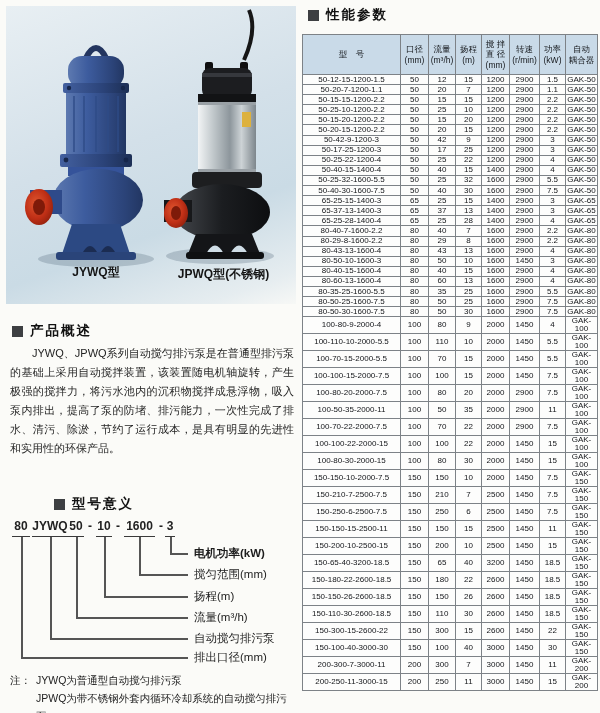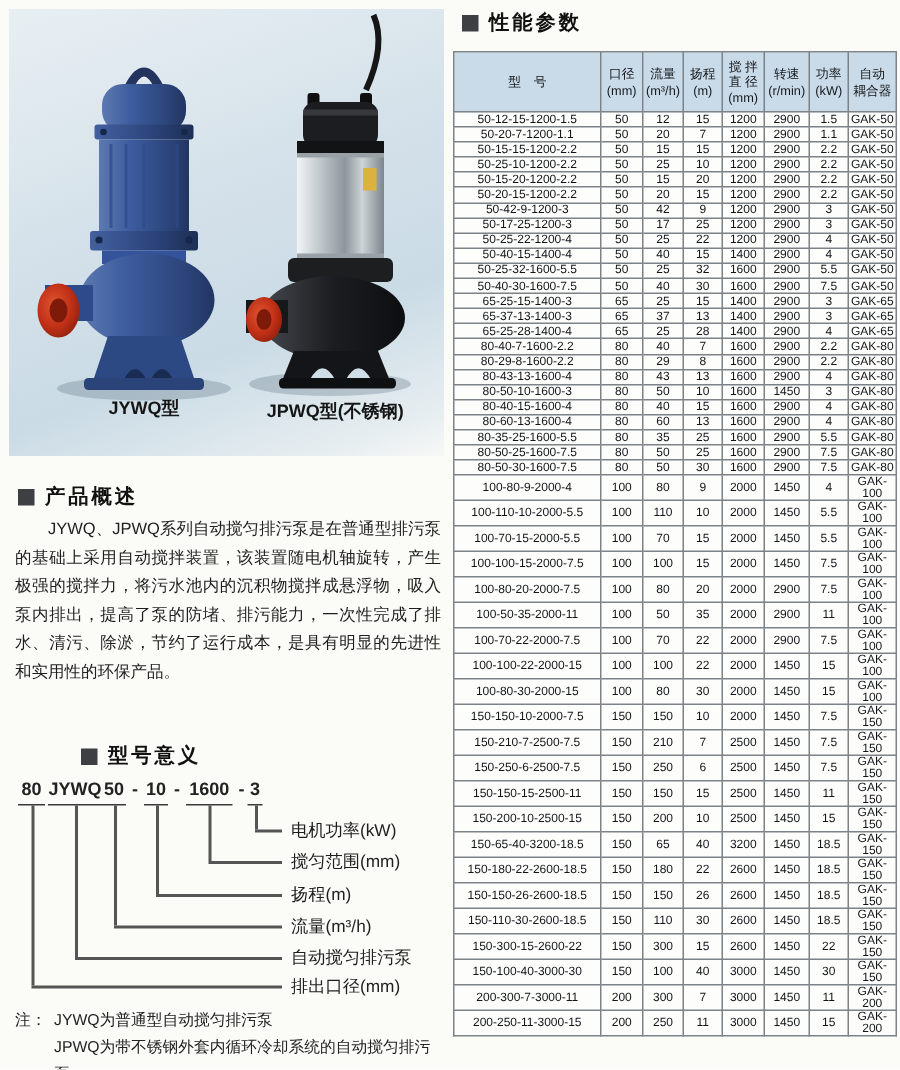--- a/index.html
+++ b/index.html
@@ -164,21 +164,21 @@
       <span class="part u" style="left: 22px; width: 36px;">JYWQ</span>
       <span class="part u" style="left: 58px; width: 16px;">50</span>
       <span class="part" style="left: 76px; width: 8px;">-</span>
       <span class="part u" style="left: 86px; width: 16px;">10</span>
       <span class="part" style="left: 104px; width: 8px;">-</span>
       <span class="part u" style="left: 114px; width: 31px;">1600</span>
       <span class="part" style="left: 147px; width: 8px;">-</span>
       <span class="part u" style="left: 155px; width: 10px;">3</span>
       <div class="vline" style="left: 160px; top: 22px; height: 16px;"></div>
       <div class="hline" style="left: 160px; top: 38px; width: 18px;"></div>
-      <div class="leg" style="top: 31px;">电机功率(kW)</div>
+      <div class="leg" style="top: 31px; font-weight: bold;">电机功率(kW)</div>
       <div class="vline" style="left: 129px; top: 22px; height: 37px;"></div>
       <div class="hline" style="left: 129px; top: 59px; width: 49px;"></div>
       <div class="leg" style="top: 52px;">搅匀范围(mm)</div>
       <div class="vline" style="left: 94px; top: 22px; height: 59px;"></div>
       <div class="hline" style="left: 94px; top: 81px; width: 84px;"></div>
       <div class="leg" style="top: 74px;">扬程(m)</div>
       <div class="vline" style="left: 66px; top: 22px; height: 80px;"></div>
       <div class="hline" style="left: 66px; top: 102px; width: 112px;"></div>
       <div class="leg" style="top: 95px;">流量(m³/h)</div>
       <div class="vline" style="left: 40px; top: 22px; height: 101px;"></div>

